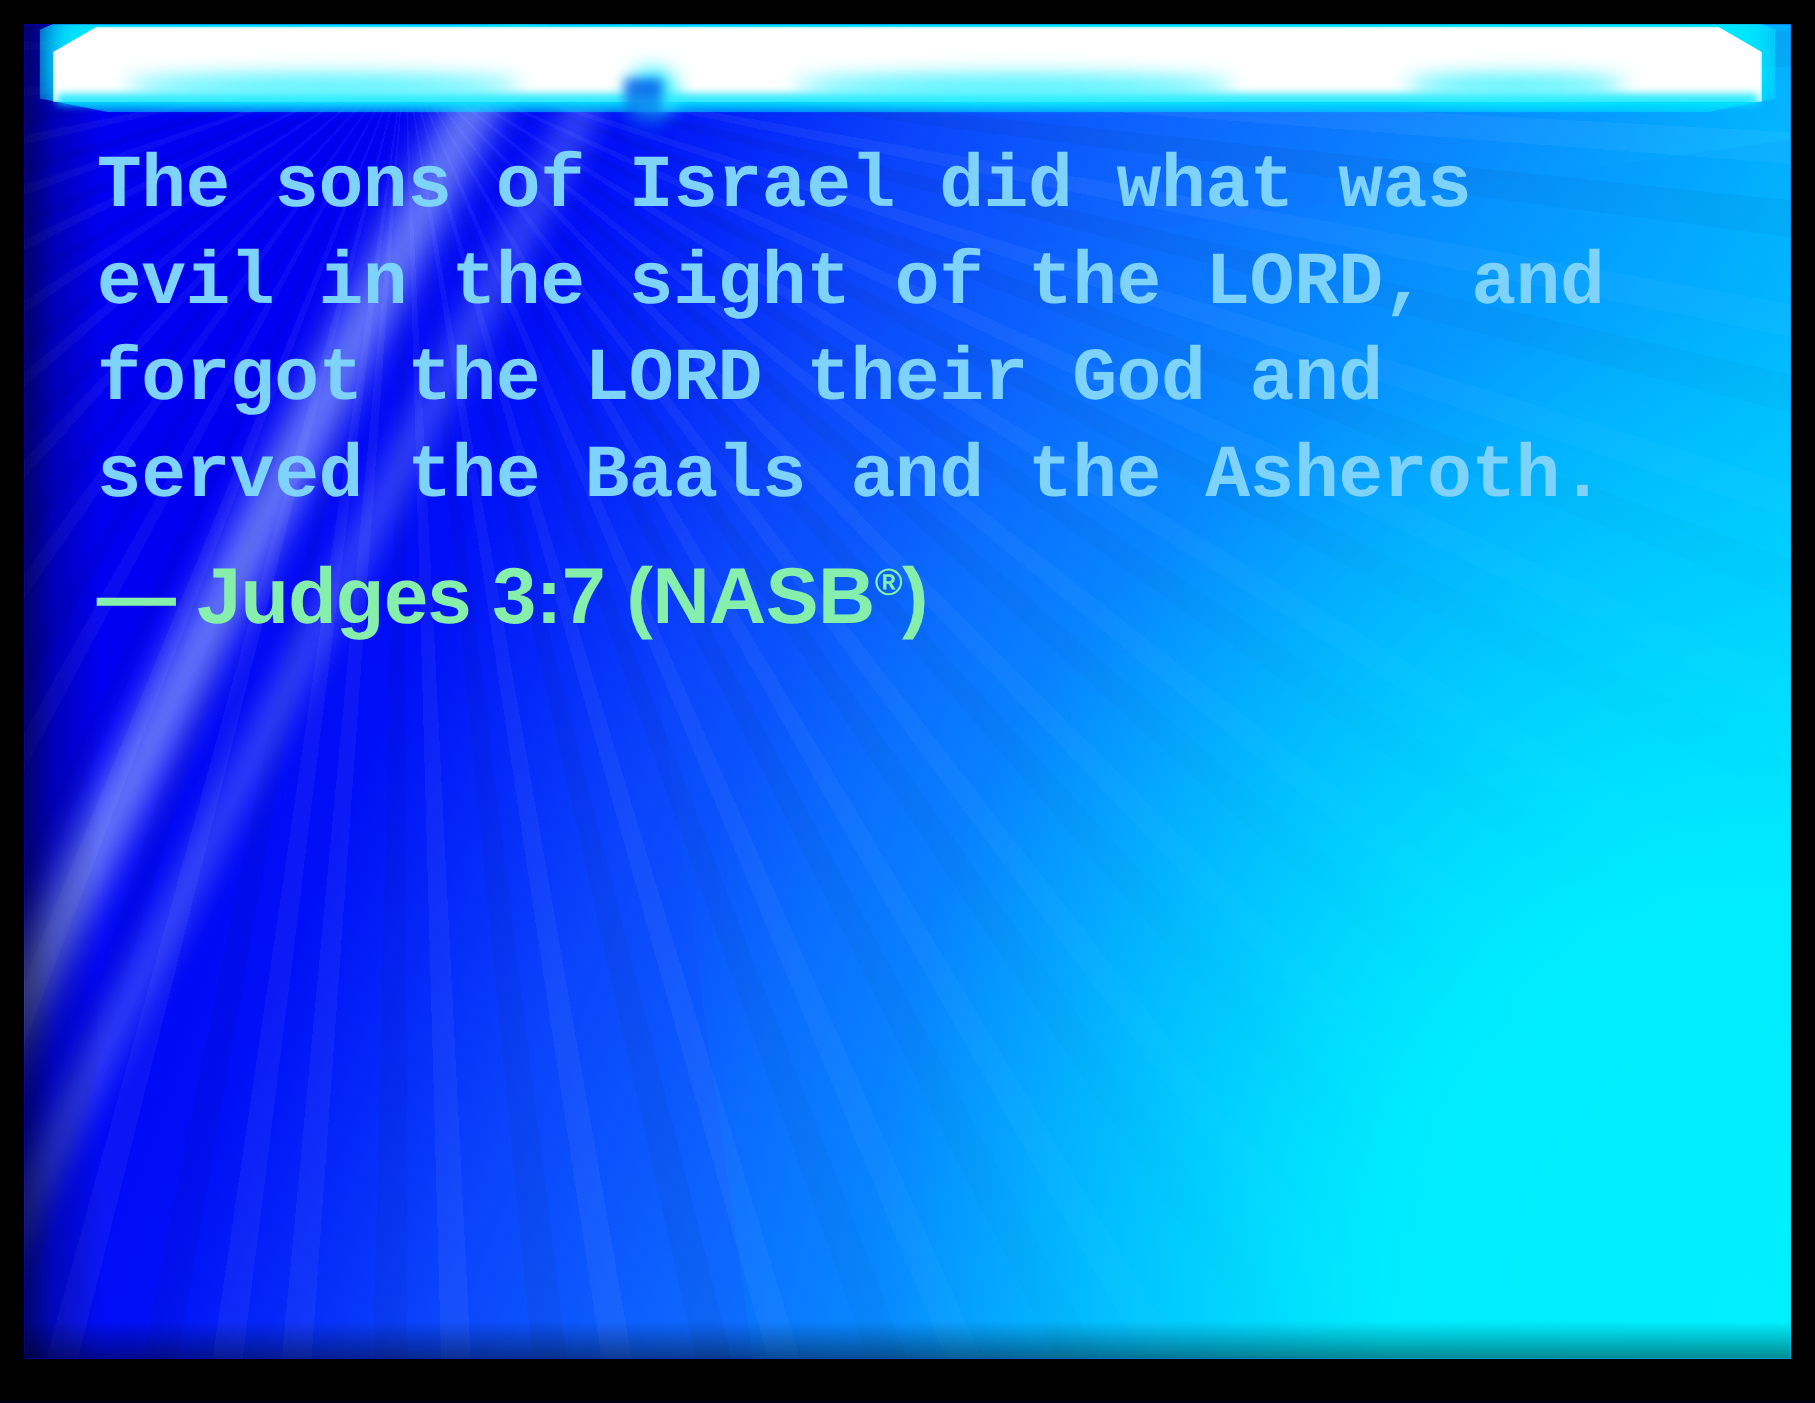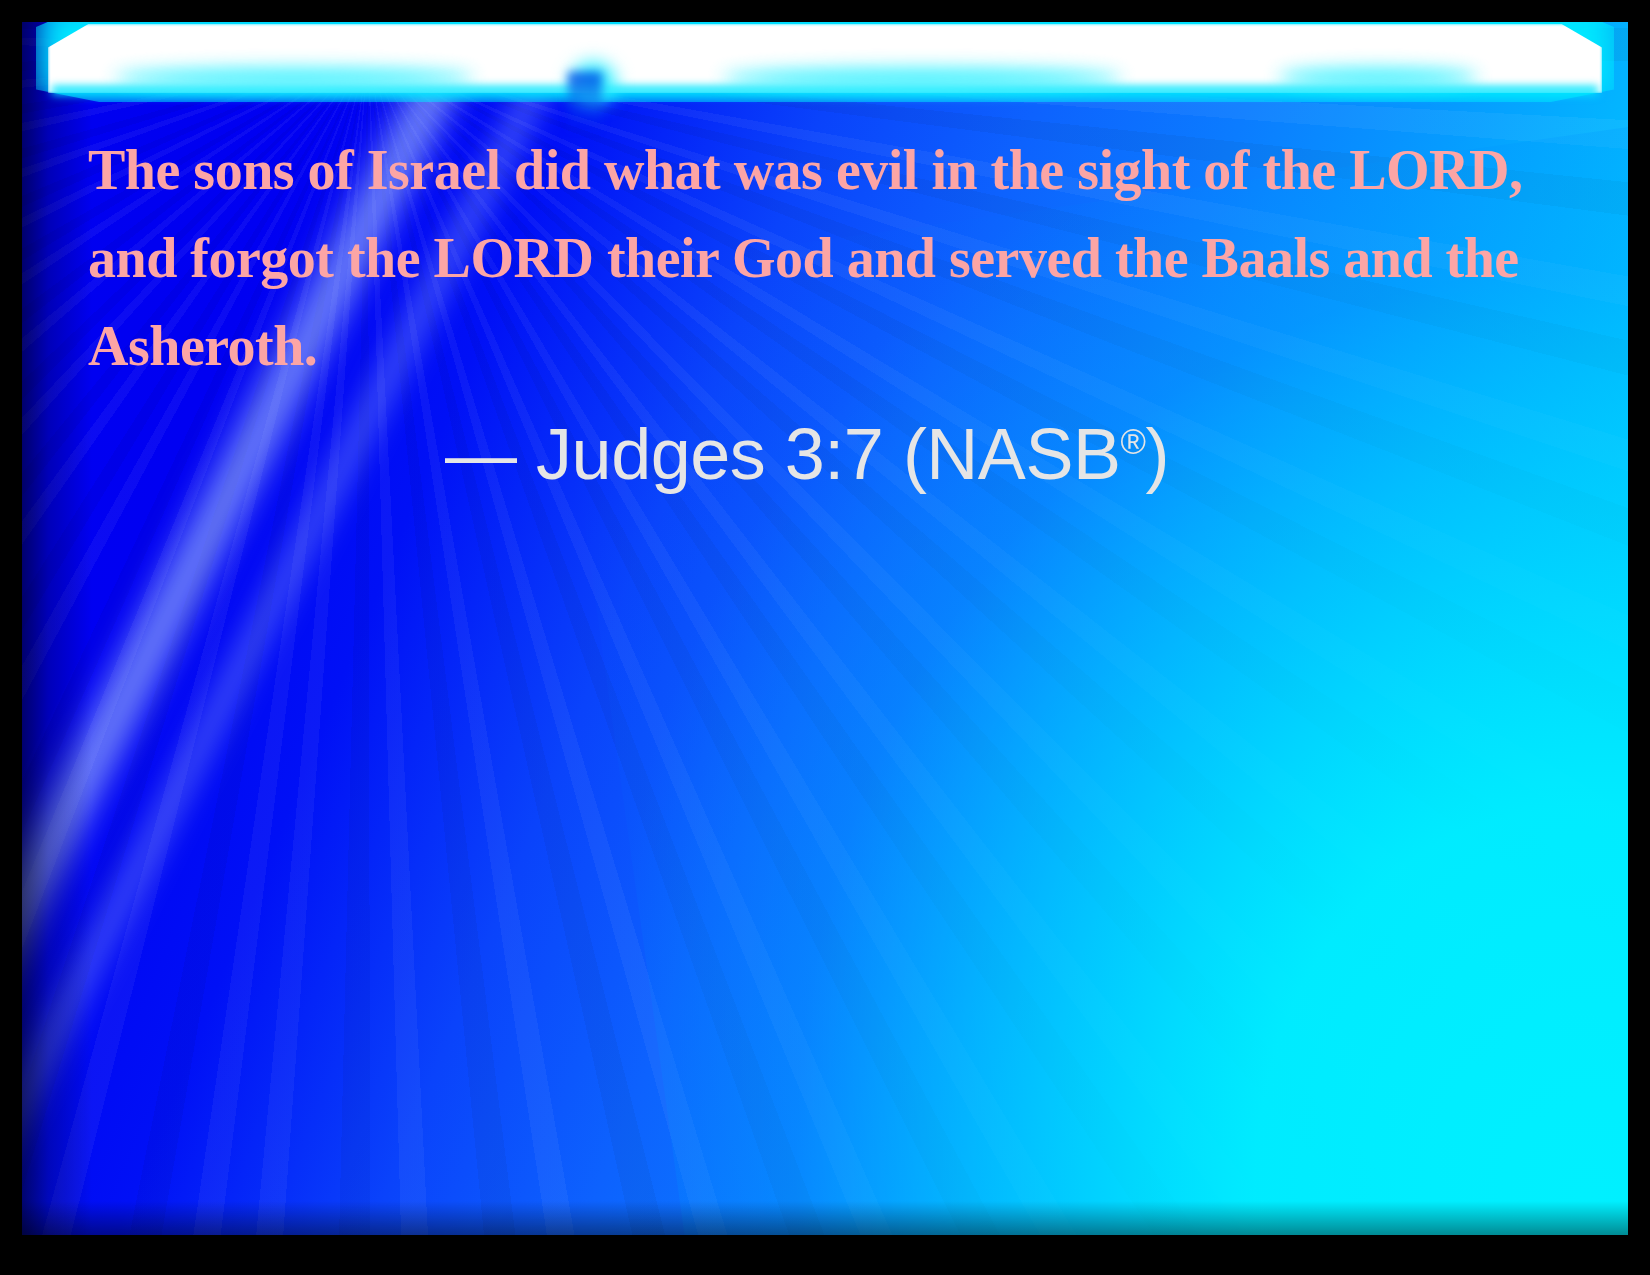--- a/index.html
+++ b/index.html
@@ -182,36 +182,36 @@
 
   
   .verse-block {
     position: absolute;
     left: 66px;
     top: 104px;
     width: 1450px;
   }
   .verse-text {
     margin: 0;
-    color: #fca5a5;
-    font-family: Liberation Serif, serif;
+    color: #7dd3fc;
+    font-family: Liberation Mono, monospace;
     font-weight: bold;
-    font-size: 56px;
+    font-size: 68px;
     line-height: 88px;
     letter-spacing: -0.5px;
     white-space: pre-wrap;
     text-rendering: optimizeLegibility;
   }
   .attribution {
     margin: 0;
     padding-top: 20px;
-    text-align: center;
-    color: #e5e5e5;
+    text-align: left;
+    color: #86efac;
     font-family: "Liberation Sans Narrow", "Liberation Sans", "DejaVu Sans Condensed", sans-serif;
-    font-weight: normal;
+    font-weight: bold;
     font-size: 72px;
     line-height: 88px;
     letter-spacing: -0.5px;
     padding-right: 12px;
   }
   .attribution .reg {
     font-size: 0.48em;
     vertical-align: 0.72em;
     line-height: 0;
   }

